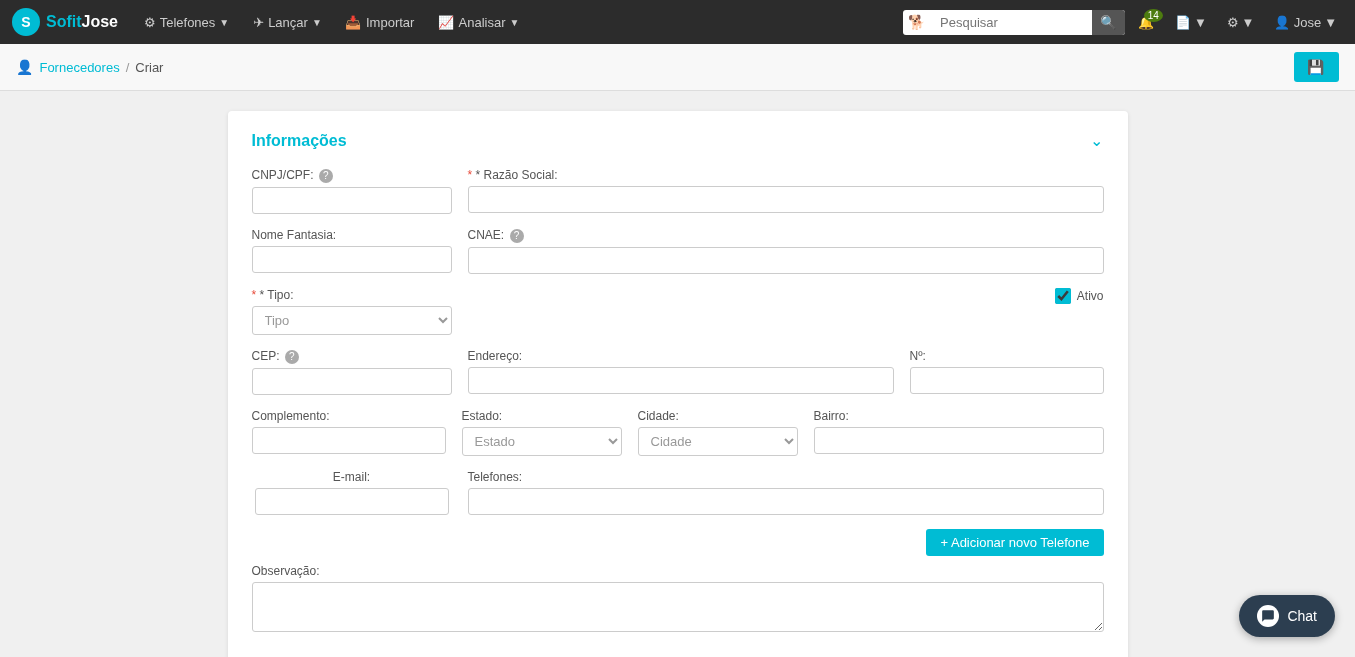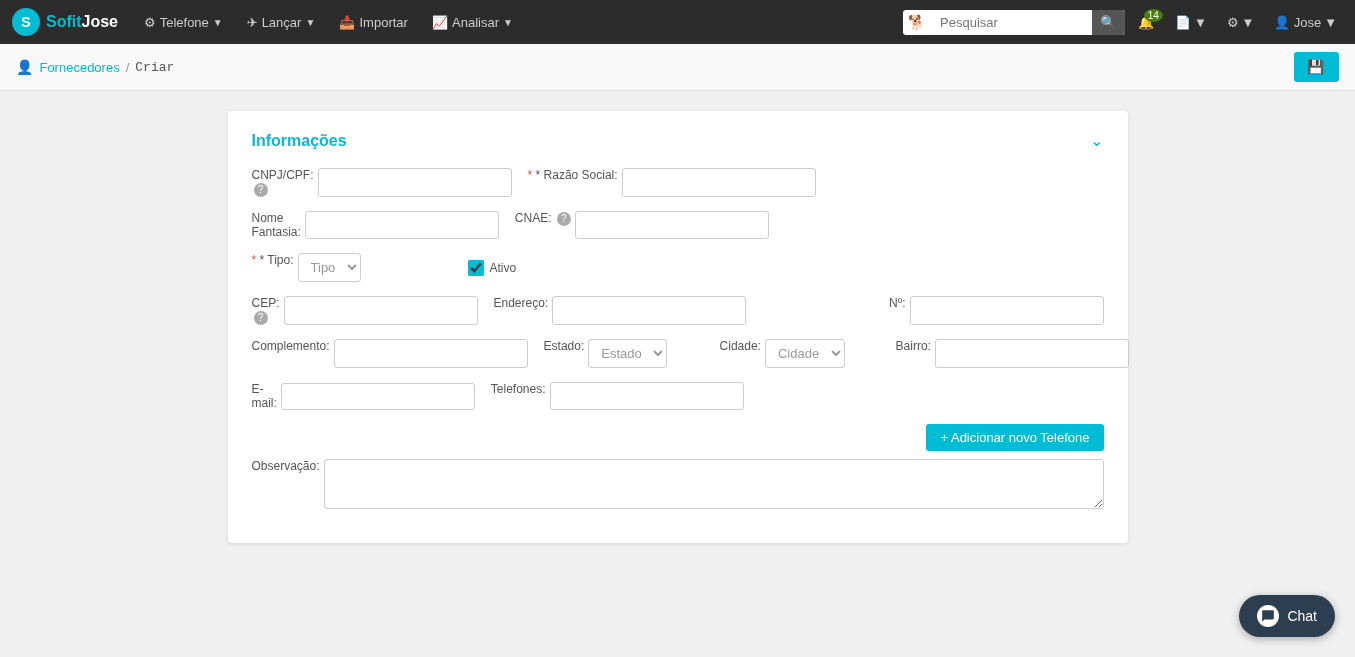--- a/index.html
+++ b/index.html
@@ -97,21 +97,21 @@
       justify-content: space-between;
     }
     .breadcrumb {
       display: flex;
       align-items: center;
       gap: 6px;
       font-size: 13px;
     }
     .breadcrumb a { color: #00bcd4; text-decoration: none; }
     .breadcrumb-sep { color: #999; }
-    .breadcrumb-current { color: #555; font-family: Liberation Mono, monospace; }
+    .breadcrumb-current { color: #555; }
     .btn-save-top {
       background: #00bcd4;
       color: #fff;
       border: none;
       border-radius: 3px;
       padding: 7px 14px;
       cursor: pointer;
       font-size: 14px;
       font-weight: bold;
     }
@@ -142,21 +142,21 @@
     .collapse-icon { color: #00bcd4; font-size: 16px; cursor: pointer; }
 
     
     .form-row {
       display: flex;
       gap: 16px;
       margin-bottom: 14px;
     }
     .form-group {
       display: flex;
-      flex-direction: row;
+      flex-direction: column;
       gap: 4px;
     }
     .form-group label {
       font-size: 12px;
       color: #555;
     }
     .form-group label .required { color: #e74c3c; }
     .form-group label .help-icon {
       display: inline-block;
       width: 14px;
@@ -303,21 +303,21 @@
 
 <nav class="navbar">
   <a class="navbar-brand" href="#">
     <div class="logo-circle">S</div>
     <span class="brand-sofit">Sofit</span>
     <span class="brand-view">Jose</span>
   </a>
   <div class="nav-items">
     <div class="nav-item">
       <span>⚙</span>
-      <span>Telefone</span>
+      <span>Telefones</span>
       <span class="chevron">▼</span>
     </div>
     <div class="nav-item">
       <span>✈</span>
       <span>Lançar</span>
       <span class="chevron">▼</span>
     </div>
     <div class="nav-item">
       <span>📥</span>
       <span>Importar</span>

